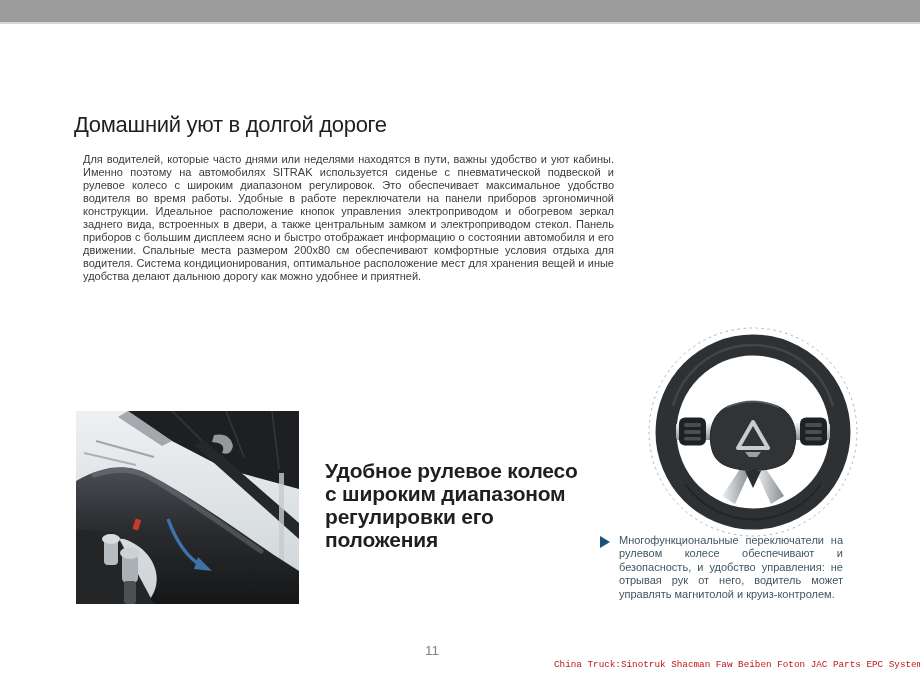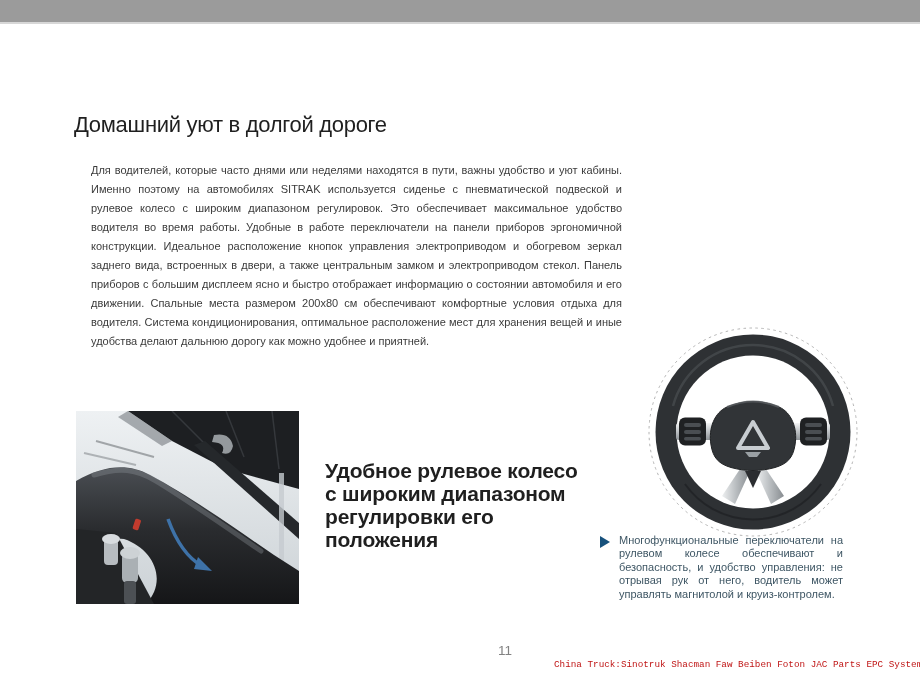--- a/index.html
+++ b/index.html
@@ -4,39 +4,39 @@
 <style>
   html,body{margin:0;padding:0;background:#ffffff;}
   body{width:920px;height:680px;font-family:"Liberation Sans",sans-serif;-webkit-font-smoothing:antialiased;}
   .page{position:relative;width:920px;height:680px;background:#ffffff;overflow:hidden;}
 
   .top-band{position:absolute;left:0;top:0;width:920px;height:22px;background:#9b9b9b;border-bottom:2px solid #d7d7d7;}
 
   .title{position:absolute;left:74px;top:114px;margin:0;font-size:22px;line-height:22px;
          font-weight:normal;color:#1f1f1f;letter-spacing:-0.3px;white-space:nowrap;}
 
-  .intro{position:absolute;left:75px;top:145px;width:531px;margin:16px;
-         font-size:11px;line-height:19px;color:#3b3b3b;text-align:justify;}
+  .intro{position:absolute;left:75px;top:145px;width:531px;margin:8px;
+         font-size:11px;line-height:13px;color:#3b3b3b;text-align:justify;}
 
   .cab-photo{position:absolute;left:76px;top:411px;}
 
   .subheading{position:absolute;left:325px;top:459px;width:290px;margin:0;
               font-size:21px;line-height:23px;font-weight:bold;color:#1f1f1f;
               letter-spacing:-0.2px;white-space:pre-line;}
 
   .section-body{position:absolute;left:325px;top:556px;width:287px;margin:0;
                 font-size:11px;line-height:13px;color:#3b3b3b;text-align:justify;}
 
   .wheel-photo{position:absolute;left:645px;top:324px;}
 
   .callout{position:absolute;left:600px;top:534px;width:245px;display:flex;align-items:flex-start;}
   .callout .marker{flex:0 0 auto;margin-top:2px;margin-right:9px;line-height:0;}
   .callout p{margin:0;width:224px;font-size:11px;line-height:13.4px;color:#3e5664;text-align:justify;}
 
-  .page-number{position:absolute;left:442px;top:643px;width:70px;margin:0;text-align:right;
+  .page-number{position:absolute;left:425px;top:643px;width:70px;margin:0;text-align:left;
                font-size:13.5px;color:#828282;}
 
   .watermark{position:absolute;left:554px;top:659px;margin:0;white-space:nowrap;
              font-family:Liberation Mono, monospace;font-size:9.3px;color:#c01616;}
 </style>
 </head>
 <body>
 
 <div class="page">
 

